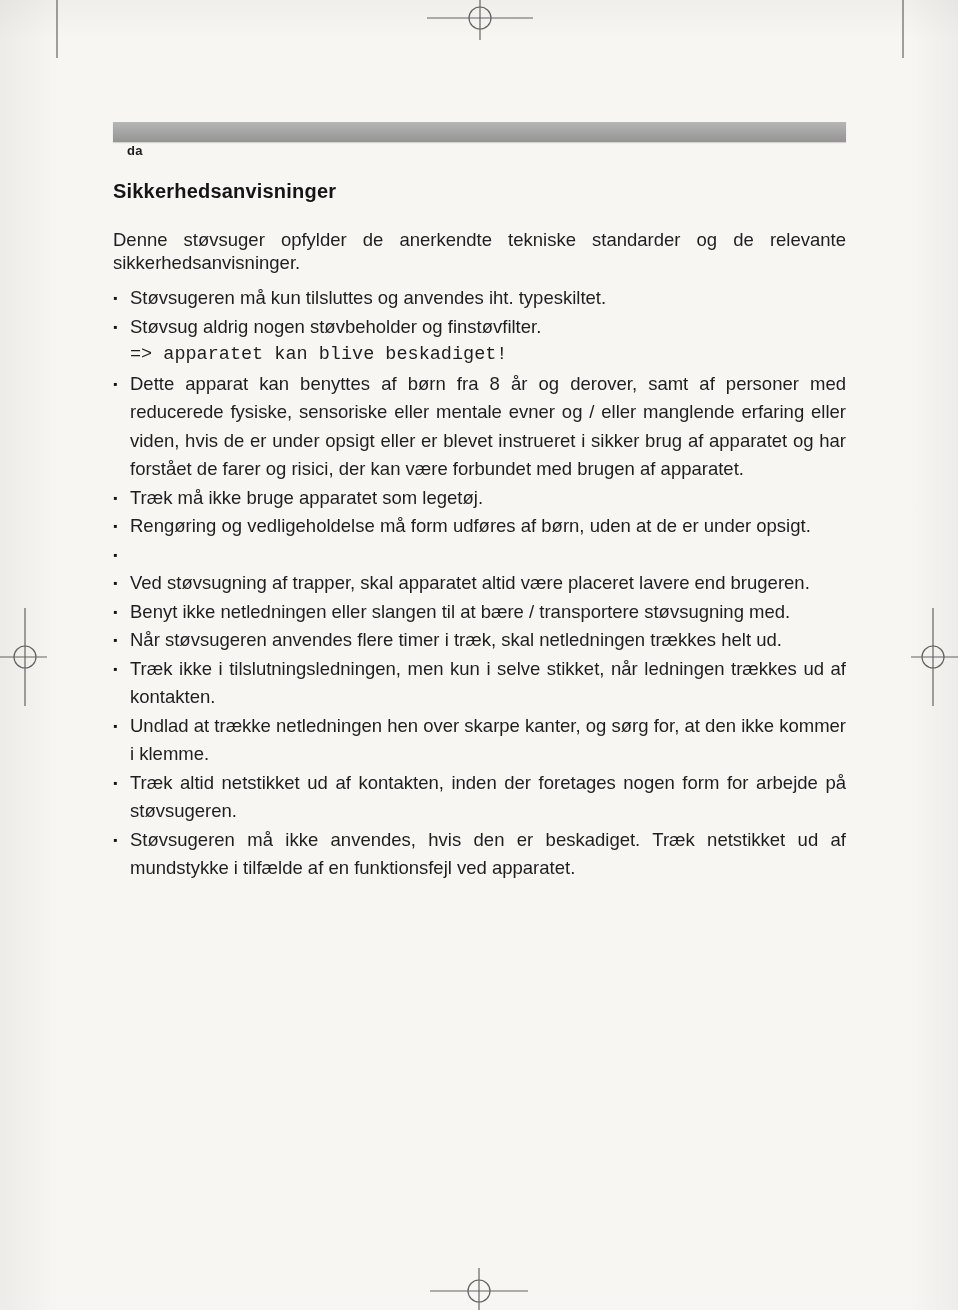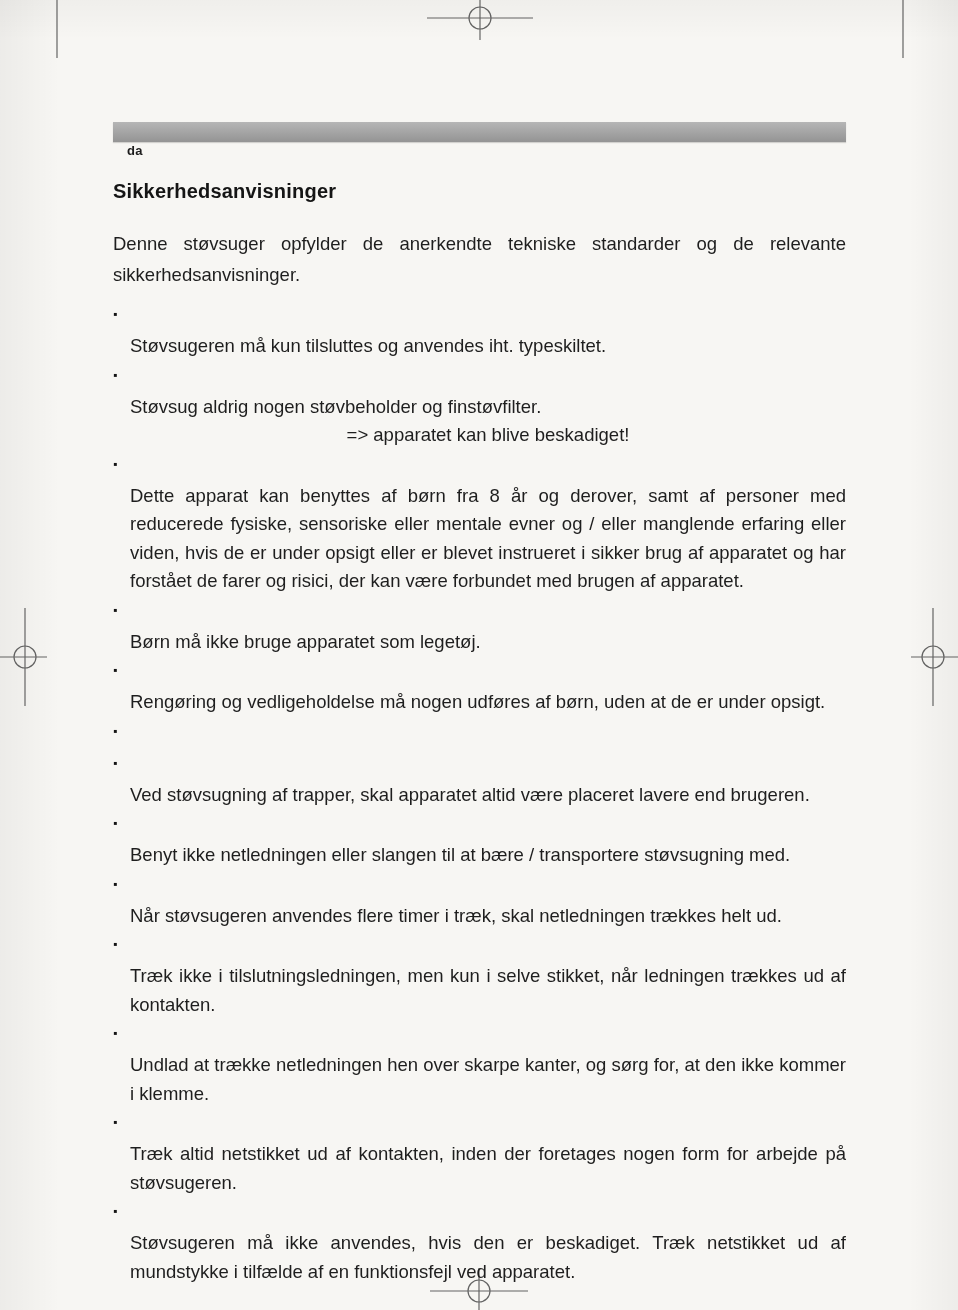--- a/index.html
+++ b/index.html
@@ -55,21 +55,21 @@
   h1.doc-title {
     margin: 38px 0 16px 0;
     font-size: 20px;
     font-weight: bold;
     color: #151515;
     letter-spacing: 0.2px;
   }
   .doc-intro {
     margin: 25px 0 0 0;
     font-size: 18.5px;
-    line-height: 31px;
+    line-height: 23px;
     text-align: justify;
   }
   ul.safety-list {
     list-style: none;
     margin: 10px 0 0 0;
     padding: 0;
     font-size: 18.5px;
     line-height: 28.5px;
   }
   ul.safety-list li {
@@ -79,25 +79,25 @@
   ul.safety-list .marker {
     flex: 0 0 17px;
     width: 17px;
     font-size: 12px;
     line-height: 28.5px;
     color: #141414;
   }
   ul.safety-list .bullet-body {
     flex: 1 1 auto;
     text-align: justify;
-    margin-top: 32px;
   }
   ul.safety-list .note {
     display: block;
-    text-align: center;
+    text-align: left;
+    font-family: Liberation Mono, monospace;
   }
 </style>
 </head>
 <body>
 
 <div class="scan-shade"></div>
 
 <svg class="crop-marks" width="958" height="1310" viewBox="0 0 958 1310">
   <g stroke="#4a4a4a" stroke-width="1.2" fill="none" opacity="0.85">
 
@@ -149,25 +149,25 @@
     <li>
       <span class="marker">▪</span>
       <span class="bullet-body"><span>Støvsug aldrig nogen støvbeholder og finstøvfilter.</span><span class="note">=&gt; apparatet kan blive beskadiget!</span></span>
     </li>
     <li>
       <span class="marker">▪</span>
       <span class="bullet-body"><span>Dette apparat kan benyttes af børn fra 8 år og derover, samt af personer med reducerede fysiske, sensoriske eller mentale evner og / eller manglende erfaring eller viden, hvis de er under opsigt eller er blevet instrueret i sikker brug af apparatet og har forstået de farer og risici, der kan være forbundet med brugen af apparatet.</span><span class="note"></span></span>
     </li>
     <li>
       <span class="marker">▪</span>
-      <span class="bullet-body"><span>Børn må ikke bruge apparatet som legetøj.</span><span class="note"></span></span>
-    </li>
-    <li>
-      <span class="marker">▪</span>
-      <span class="bullet-body"><span>Rengøring og vedligeholdelse må nogen udføres af børn, uden at de er under opsigt.</span><span class="note"></span></span>
+      <span class="bullet-body"><span>Træk må ikke bruge apparatet som legetøj.</span><span class="note"></span></span>
+    </li>
+    <li>
+      <span class="marker">▪</span>
+      <span class="bullet-body"><span>Rengøring og vedligeholdelse må form udføres af børn, uden at de er under opsigt.</span><span class="note"></span></span>
     </li>
     <li>
       <span class="marker">▪</span>
       <span class="bullet-body"></span>
     </li>
     <li>
       <span class="marker">▪</span>
       <span class="bullet-body"><span>Ved støvsugning af trapper, skal apparatet altid være placeret lavere end brugeren.</span><span class="note"></span></span>
     </li>
     <li>

